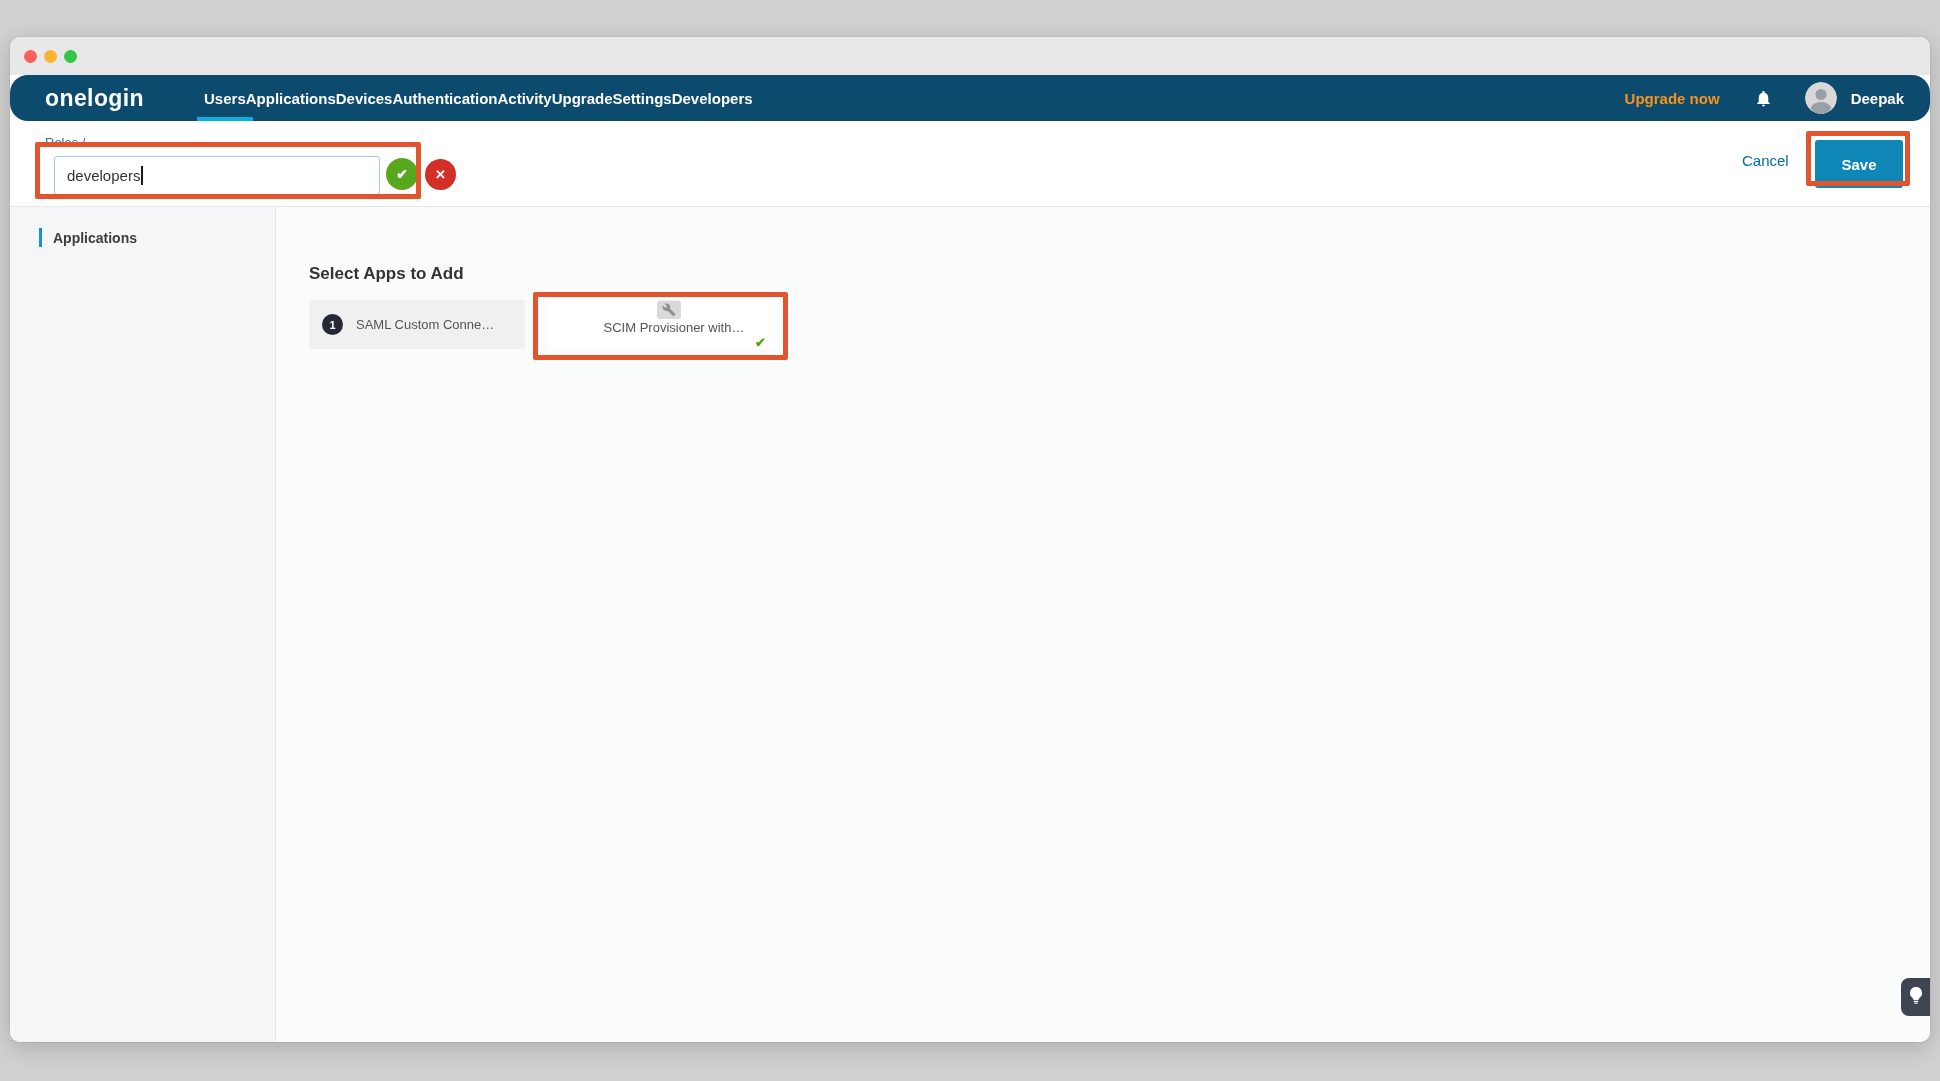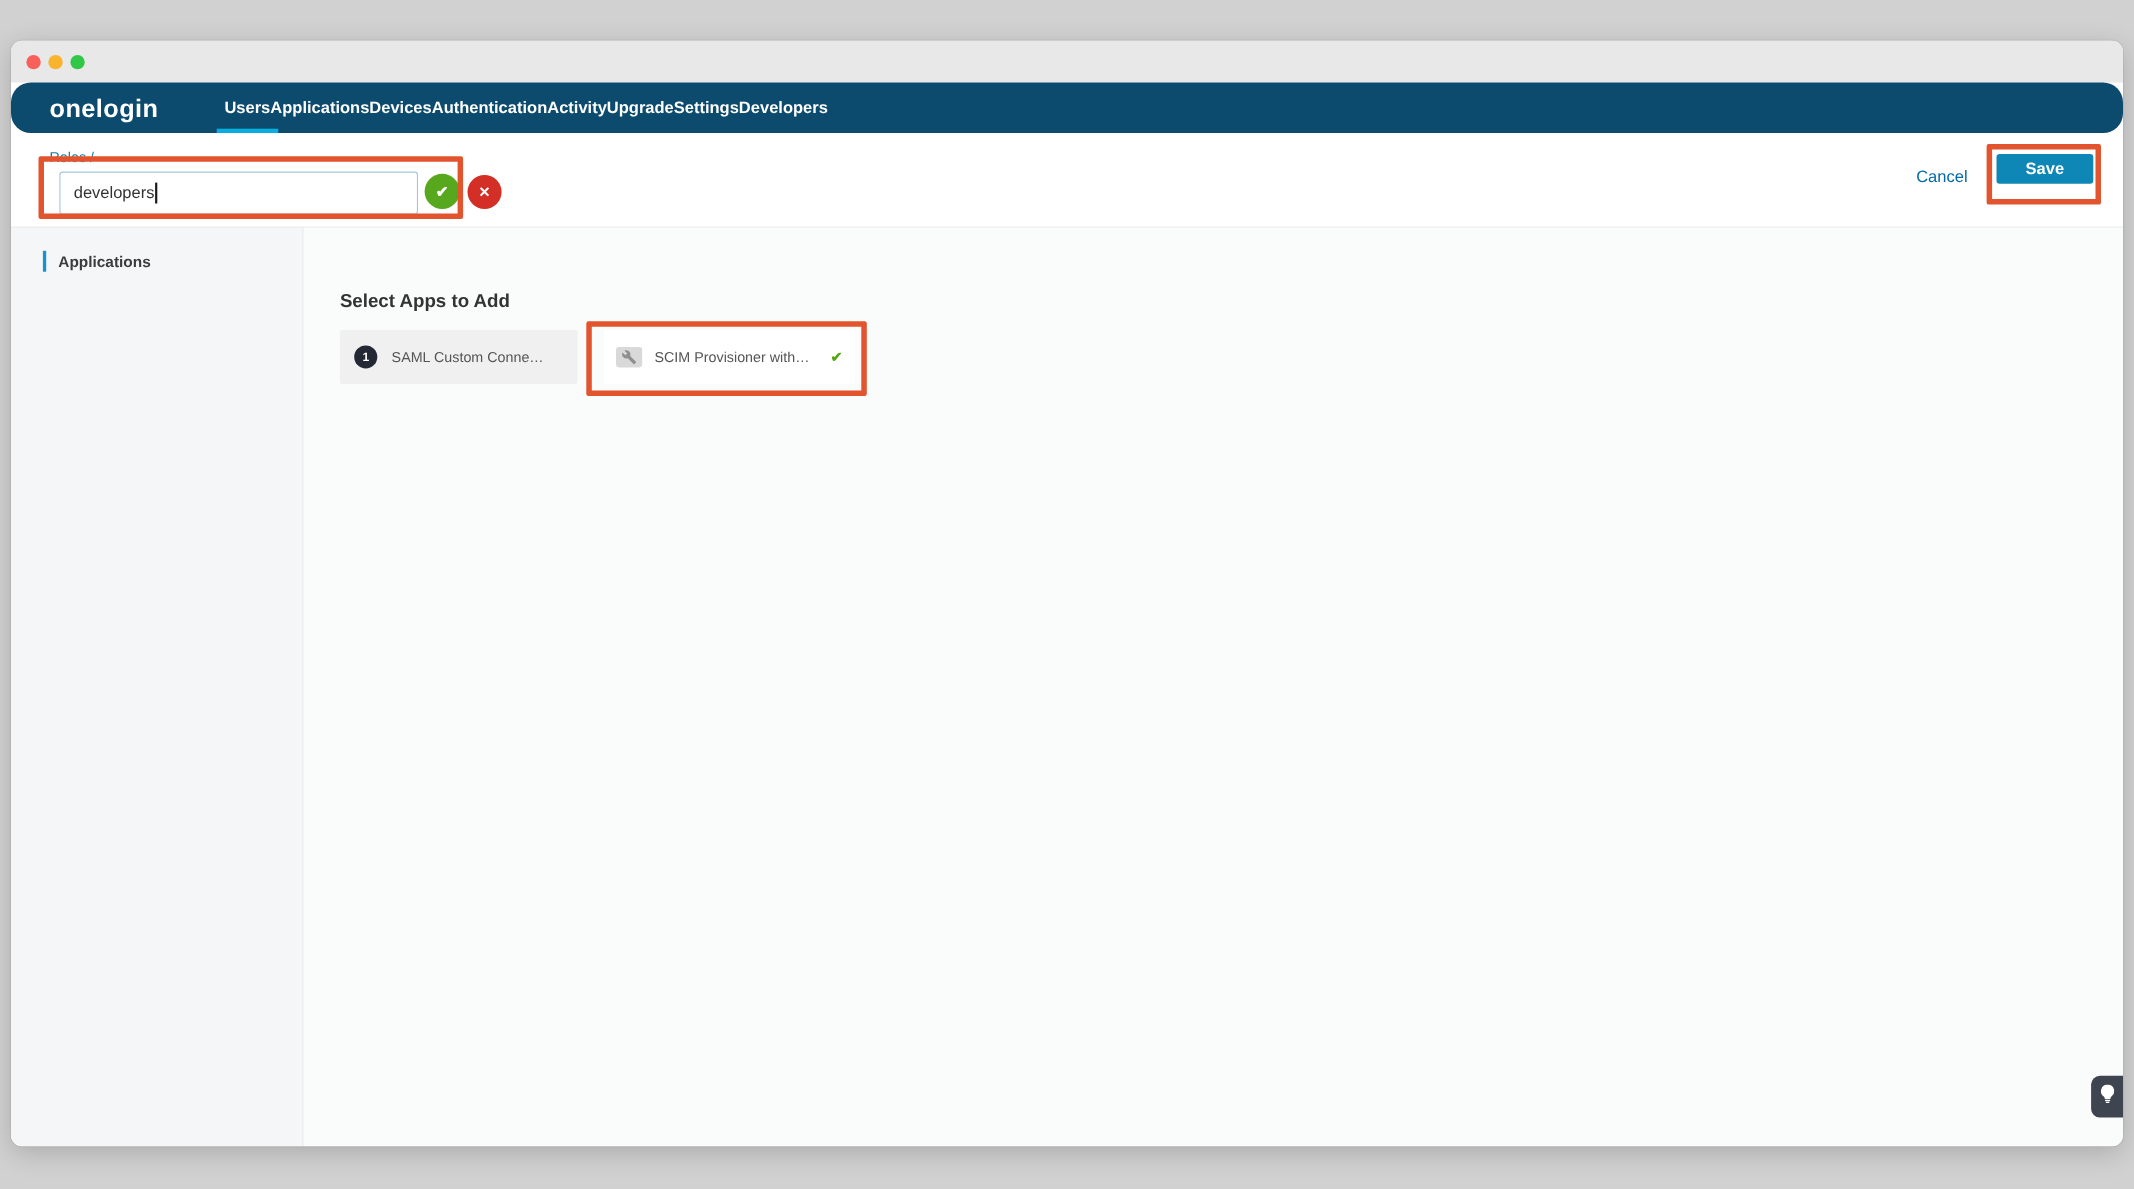--- a/index.html
+++ b/index.html
@@ -87,21 +87,21 @@
   }
   .confirm-btn { left: 376px; top: 37px; width: 32px; height: 32px; background: #57a81c; font-size: 14px; }
   .discard-btn { left: 415px; top: 38px; width: 31px; height: 31px; background: #d42f26; font-size: 13px; }
   .cancel-link {
     position: absolute; left: 1732px; top: 21px;
     height: 38px; line-height: 38px;
     font-size: 15px; color: #0369a1; font-weight: 500;
   }
   .save-btn {
     position: absolute; left: 1805px; top: 19px;
-    width: 88px; height: 27px;
+    width: 88px; height: 48px;
     background: #0e87b7; color: #fff; border-radius: 3px;
     font-size: 15px; font-weight: 700;
     display: flex; align-items: center; justify-content: center;
   }
 
   
   .content { display: flex; height: 835px; }
   .sidebar {
     width: 266px; background: #f5f6f7;
     border-right: 1px solid #e4e6e8;
@@ -110,21 +110,21 @@
   .active-bar { width: 3px; height: 19px; background: #1791d0; margin-left: 29px; }
   .sidebar-label { margin-left: 11px; font-size: 14px; font-weight: 700; color: #3c3c3c; }
 
   .main { flex: 1; background: #fafbfb; padding: 56px 0 0 33px; position: relative; }
   .main-heading { font-size: 17px; font-weight: 700; color: #333; line-height: 22px; }
   .tiles { display: flex; gap: 24px; margin-top: 15px; }
   .tile {
     height: 49px; display: flex; align-items: center; border-radius: 2px;
   }
   .tile-saml { width: 216px; background: #f0f0f1; padding-left: 13px; }
-  .tile-scim { width: 228px; background: #ffffff; padding-left: 11px; }
+  .tile-scim { width: 228px; background: #ffffff; padding-left: 11px; flex-direction: column; }
   .badge {
     width: 21px; height: 21px; border-radius: 50%;
     background: #232834; color: #fff;
     font-size: 11px; font-weight: 700;
     display: flex; align-items: center; justify-content: center;
     flex: 0 0 auto;
   }
   .tile-label { margin-left: 13px; font-size: 13px; color: #555; white-space: nowrap; }
   .tile-scim .tile-label { margin-left: 11px; }
   .app-icon { display: flex; flex: 0 0 auto; }
@@ -179,20 +179,36 @@
       </div>
       <div class="nav-item">
         <span>Upgrade</span>
       </div>
       <div class="nav-item">
         <span>Settings</span>
       </div>
       <div class="nav-item">
         <span>Developers</span>
       </div>
+    </div>
+    <div class="nav-right">
+      <span class="upgrade">Upgrade now</span>
+      <span class="bell">
+        <svg width="19" height="21" viewBox="0 0 24 24">
+            <path fill="#ffffff" d="M12 22c1.1 0 2-.9 2-2h-4c0 1.1.9 2 2 2zm6-6v-5c0-3.07-1.63-5.64-4.5-6.32V4c0-.83-.67-1.5-1.5-1.5s-1.5.67-1.5 1.5v.68C7.64 5.36 6 7.92 6 11v5l-2 2v1h16v-1l-2-2z"></path>
+          </svg>
+      </span>
+      <span class="avatar">
+        <svg width="32" height="32" viewBox="0 0 32 32">
+          <circle cx="16" cy="16" r="16" fill="#d8d8d8"></circle>
+          <circle cx="16" cy="12.5" r="5.6" fill="#9aa0a6"></circle>
+          <path d="M16 20c-5.2 0-9.4 2.7-10.4 6.4A16 16 0 0 0 16 32a16 16 0 0 0 10.4-5.6C25.4 22.7 21.2 20 16 20z" fill="#9aa0a6"></path>
+        </svg>
+      </span>
+      <span class="username">Deepak</span>
     </div>
   </div>
 
   <div class="header">
     <span class="breadcrumb">Roles /</span>
     <div class="role-input">
       <span>developers</span>
       <span class="caret"></span>
     </div>
     <div class="circle-btn confirm-btn">

